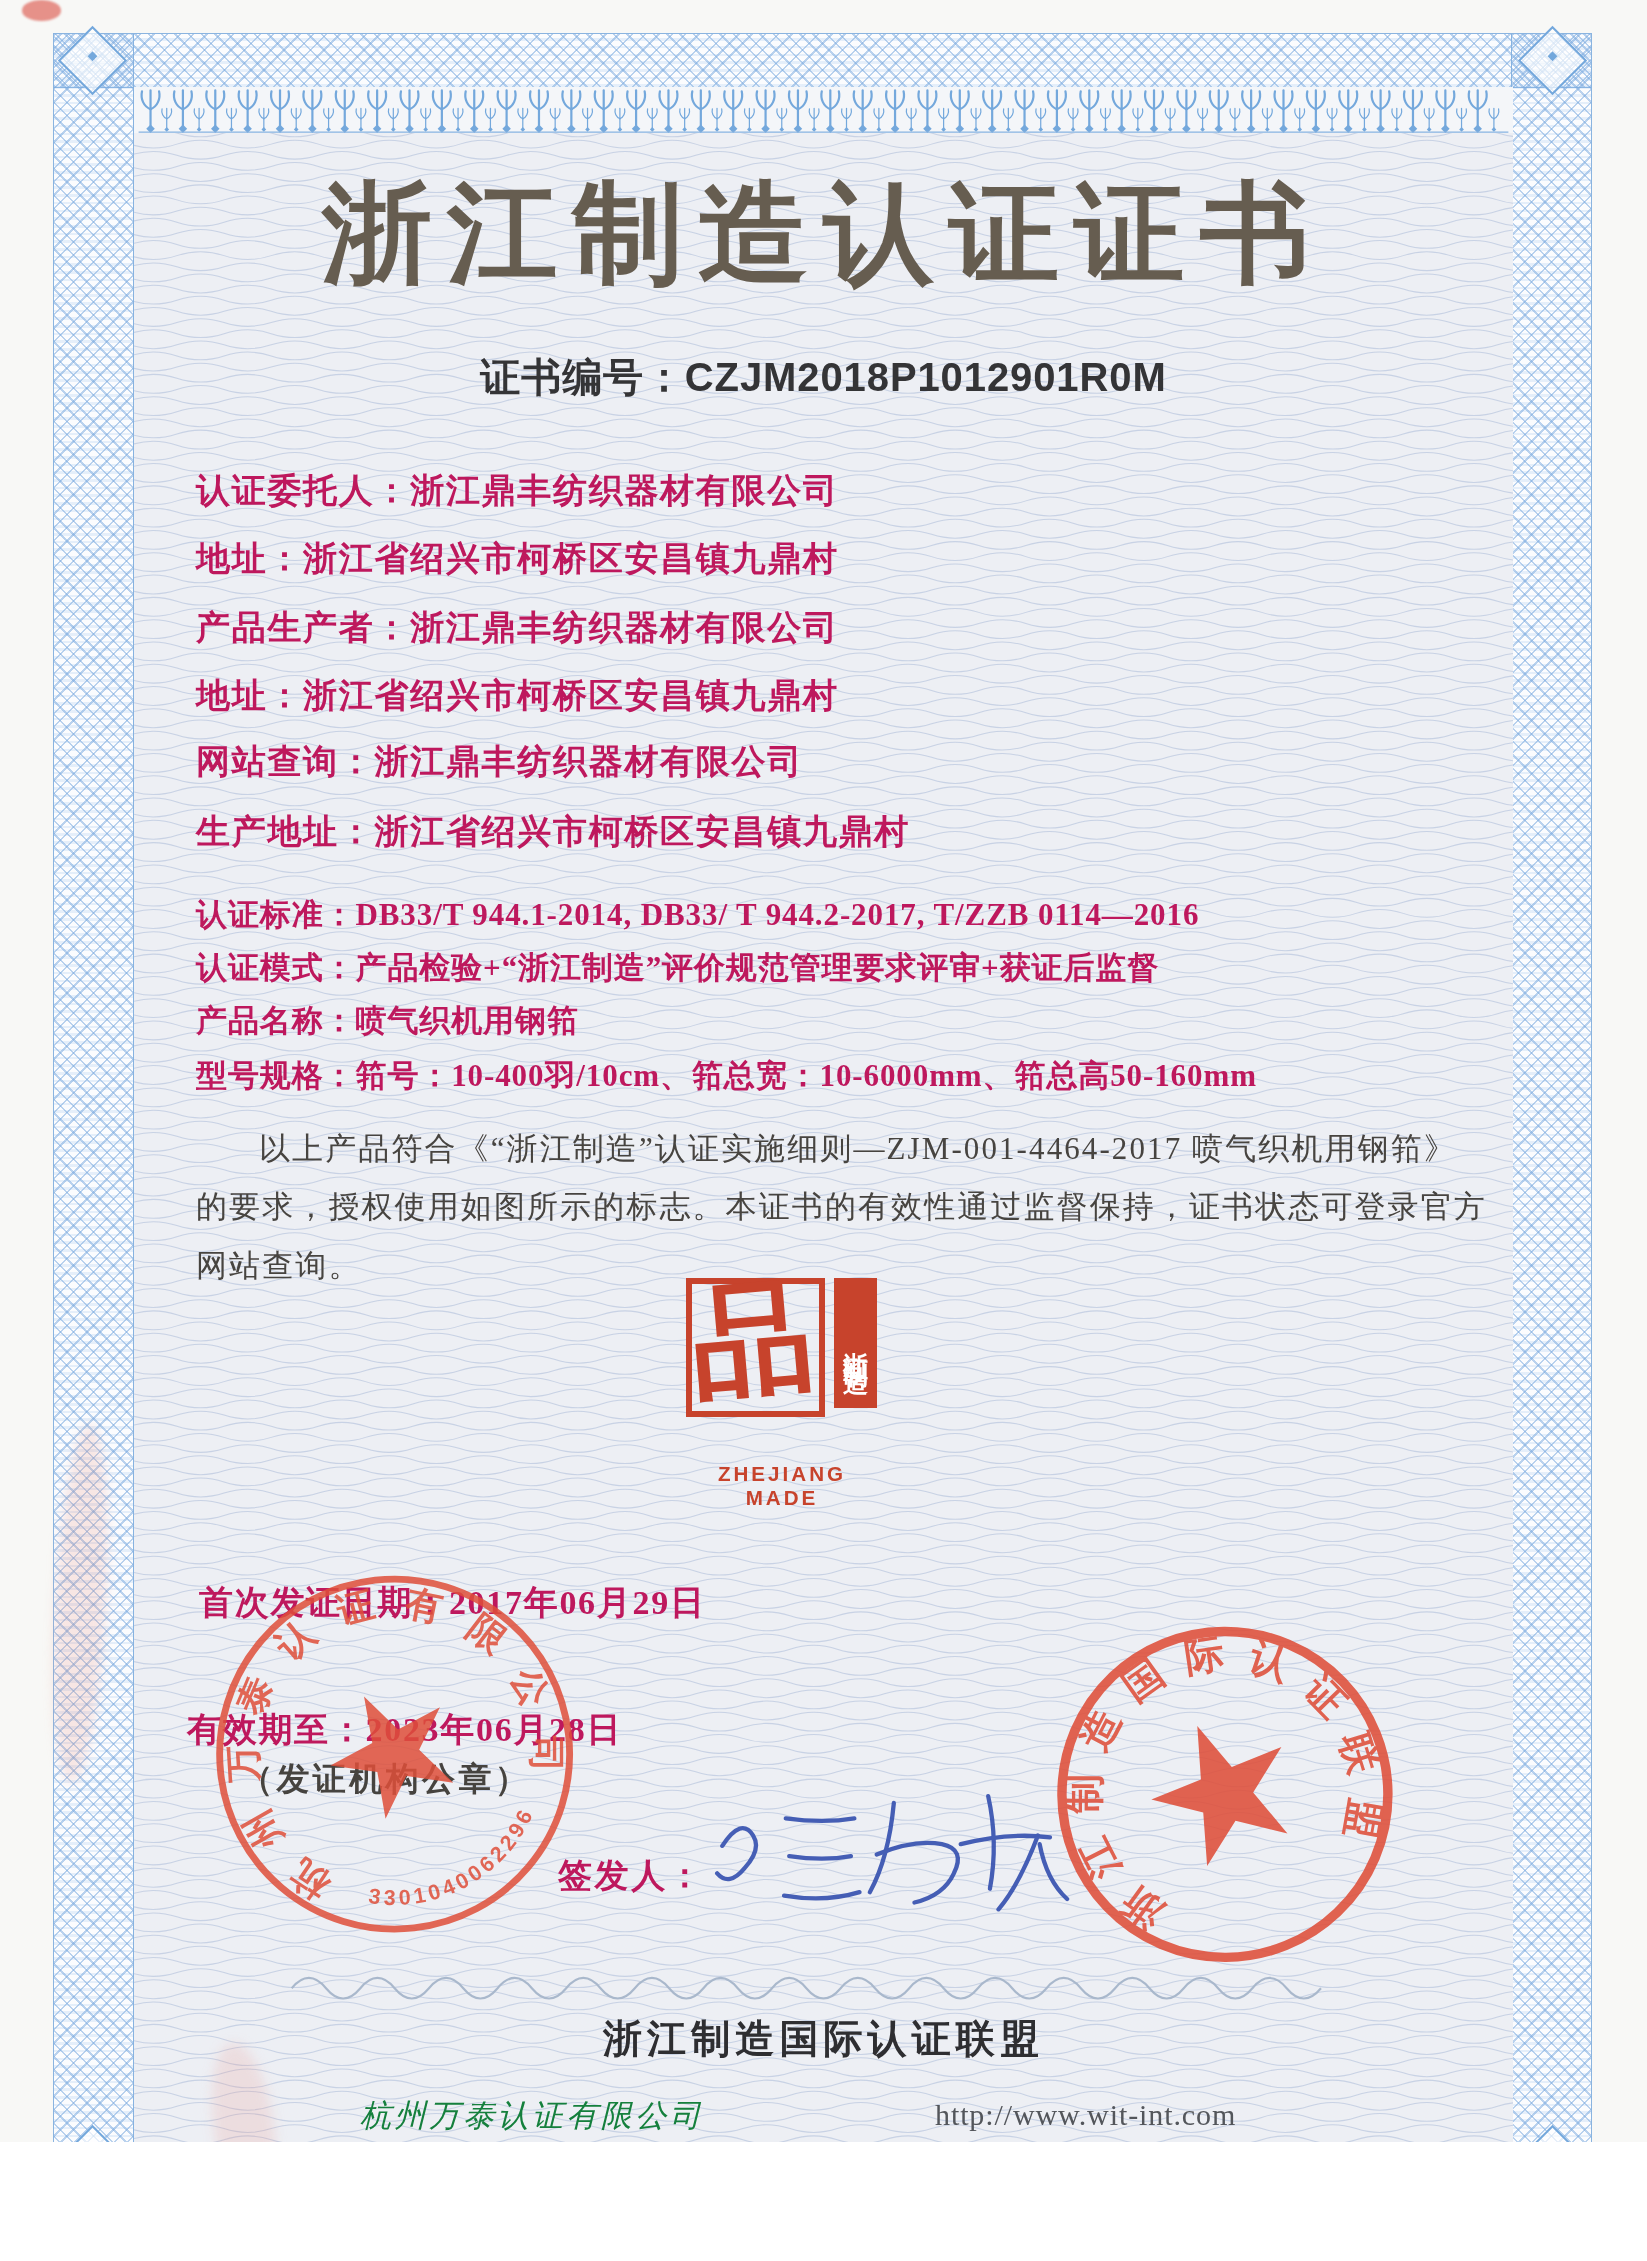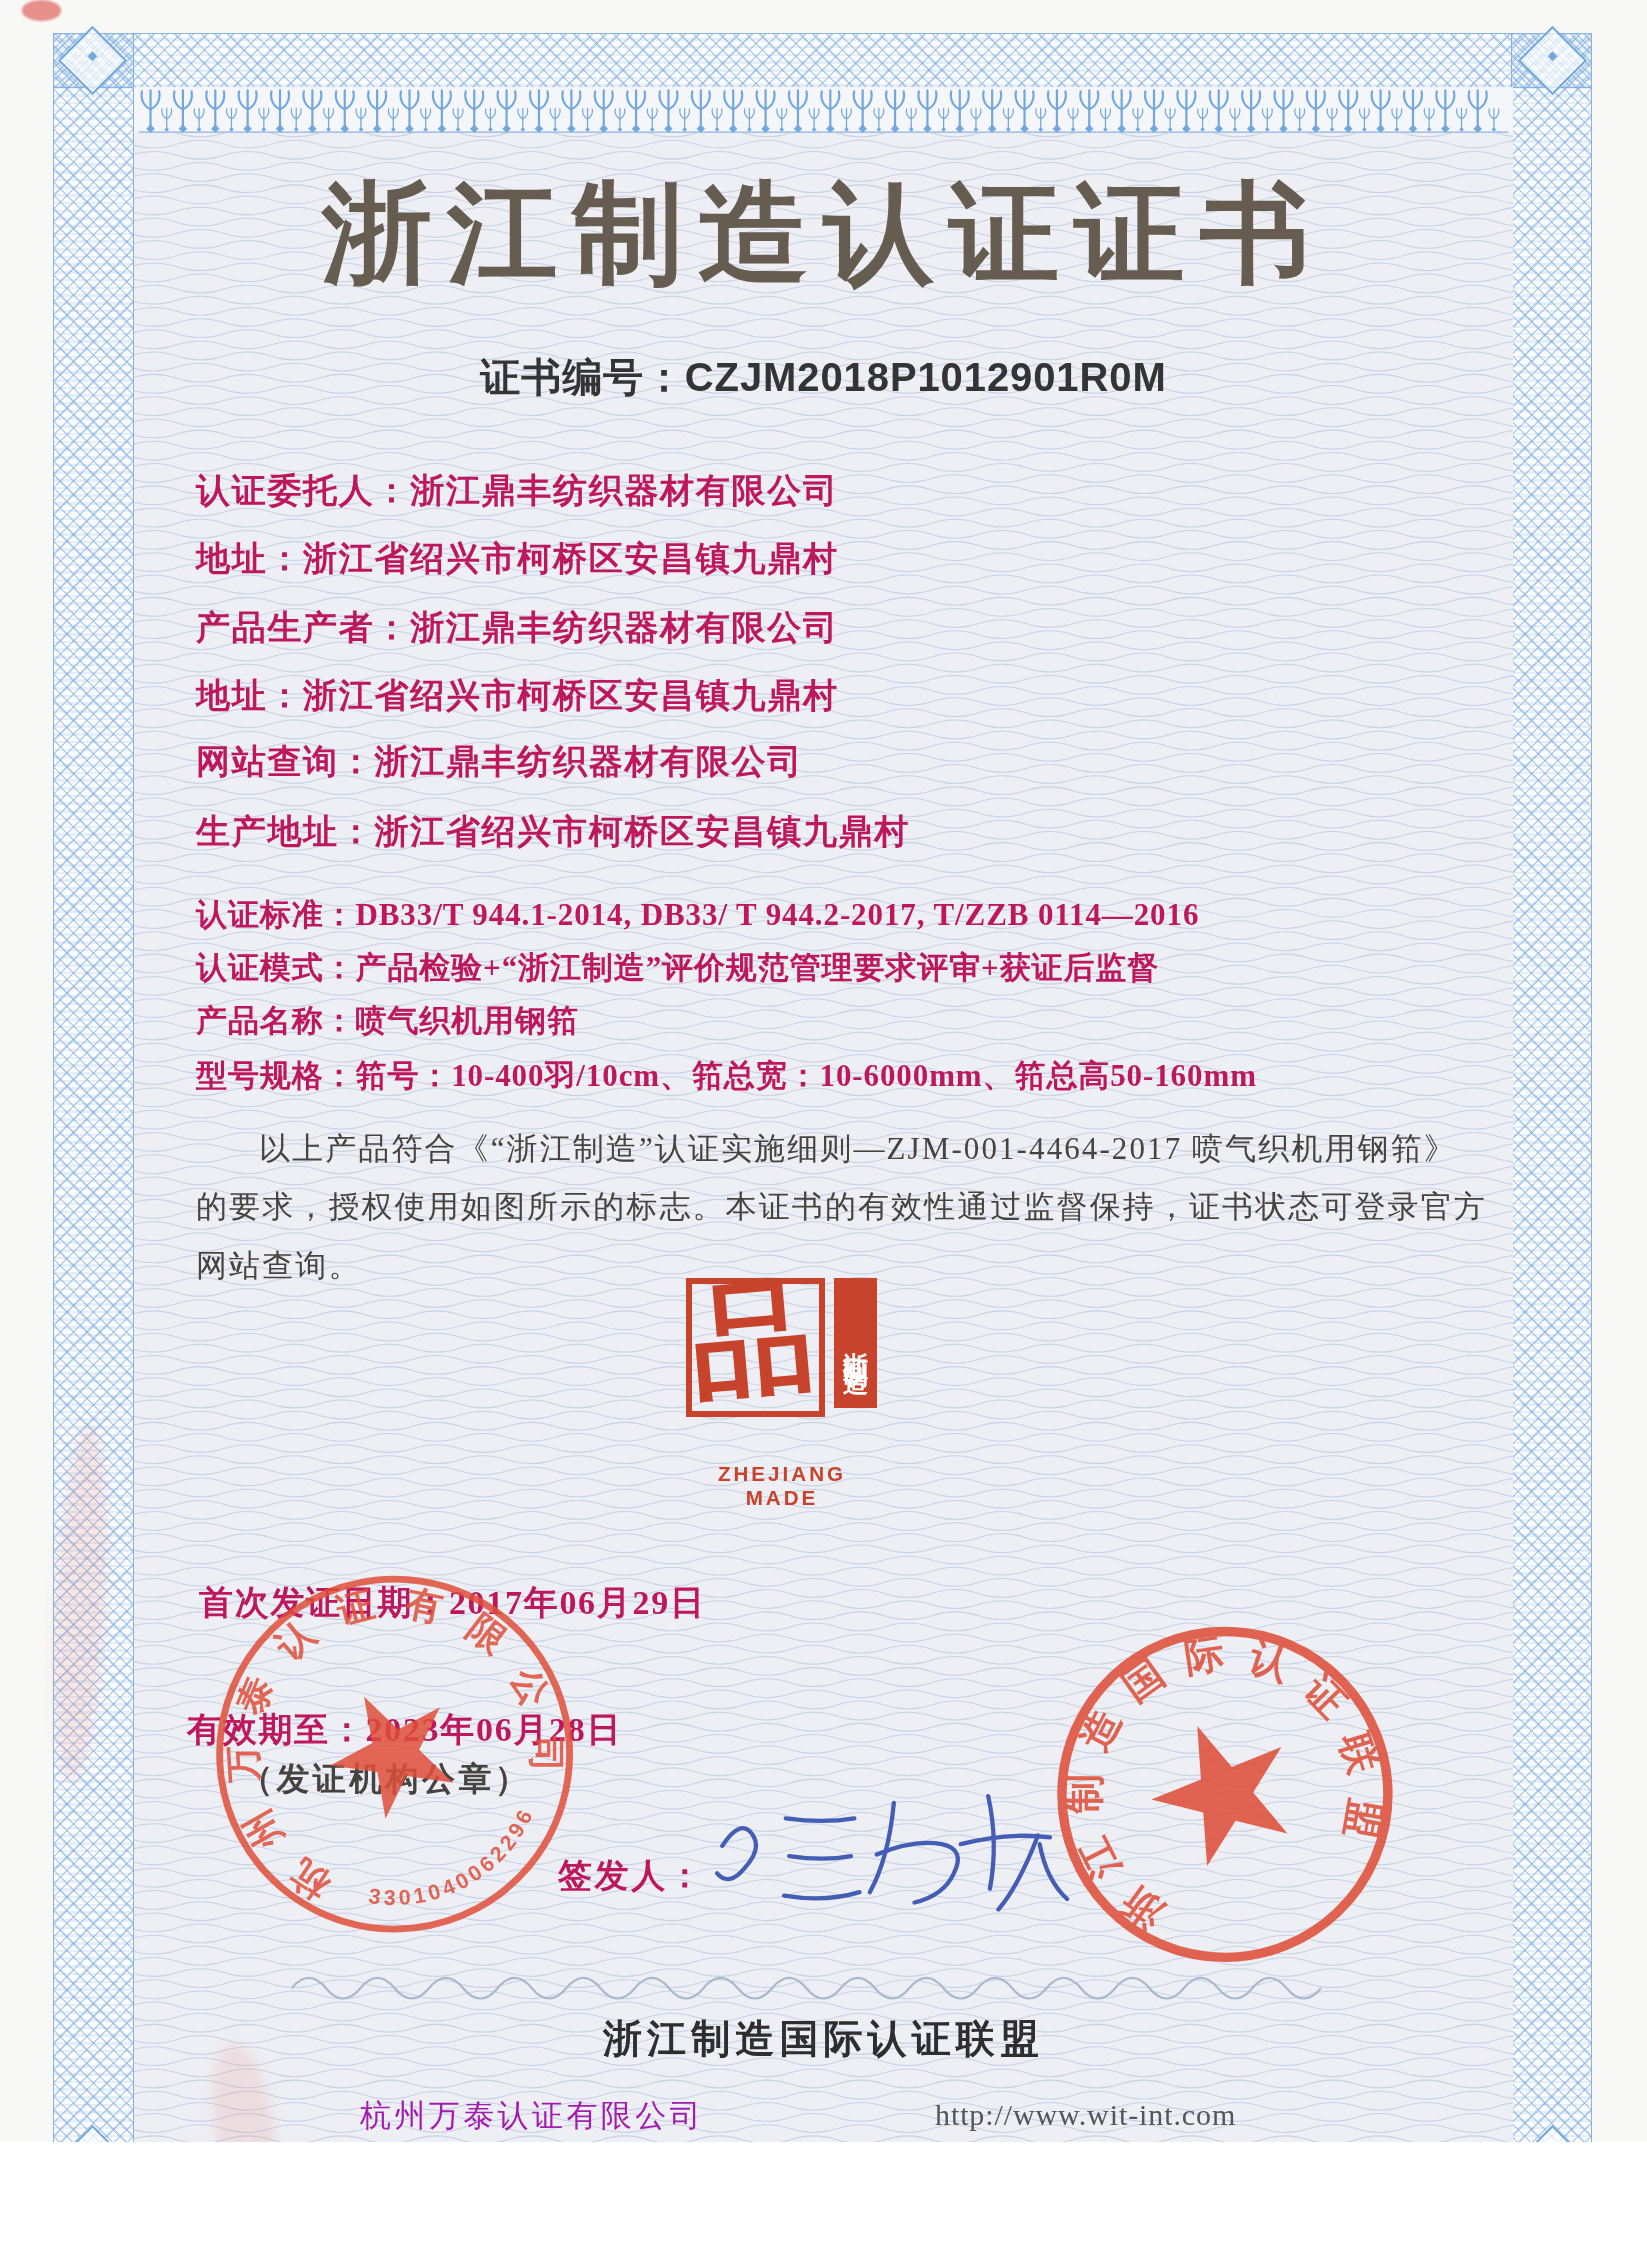--- a/index.html
+++ b/index.html
@@ -31,21 +31,21 @@
           font-weight:700;font-size:40px;letter-spacing:0.9px;color:#343436;}
   .f{font-weight:700;font-size:34px;letter-spacing:1.7px;}
   .s{font-weight:700;font-size:31px;letter-spacing:0.9px;}
   .p{font-weight:400;font-size:31px;letter-spacing:2.1px;color:#474440;}
   .d{font-weight:700;font-size:34px;letter-spacing:1.7px;}
   .sealnote{font-weight:700;font-size:33px;letter-spacing:3.4px;color:#46433f;}
   .issuer{font-weight:700;font-size:34px;letter-spacing:2.6px;}
   .alliance{left:0;top:2012px;width:100%;text-align:center;
             font-family:"Liberation Sans","DejaVu Sans",sans-serif;
             font-weight:700;font-size:39px;letter-spacing:5.1px;color:#2e2e31;}
-  .foot-l{left:360px;top:2095px;font-size:31px;letter-spacing:3.4px;color:#a21caf;}
+  .foot-l{left:360px;top:2095px;font-size:31px;letter-spacing:3.4px;color:#15803d;font-style:italic;}
   .foot-r{left:935px;top:2098px;font-size:30px;letter-spacing:0.9px;color:#53565b;}
   
   .logo{position:absolute;left:686px;top:1278px;width:283px;height:180px;}
   .logo-square{position:absolute;left:0;top:0;width:127px;height:127px;border:6px solid #c7432c;}
   .logo-mark{position:absolute;left:5.1px;top:-6.9px;font-size:122px;line-height:137px;font-weight:700;
              color:#c7432c;transform:rotate(-5deg);font-family:"Liberation Serif",serif;}
   .logo-bar{position:absolute;left:148px;top:0;width:43px;height:130px;background:#c7432c;
             display:flex;align-items:center;justify-content:center;}
   .logo-bar span{writing-mode:vertical-rl;color:#fff;font-size:25px;font-weight:700;letter-spacing:6px;}
   .logo-caption{position:absolute;left:0;top:146px;width:192px;text-align:center;color:#c7432c;

